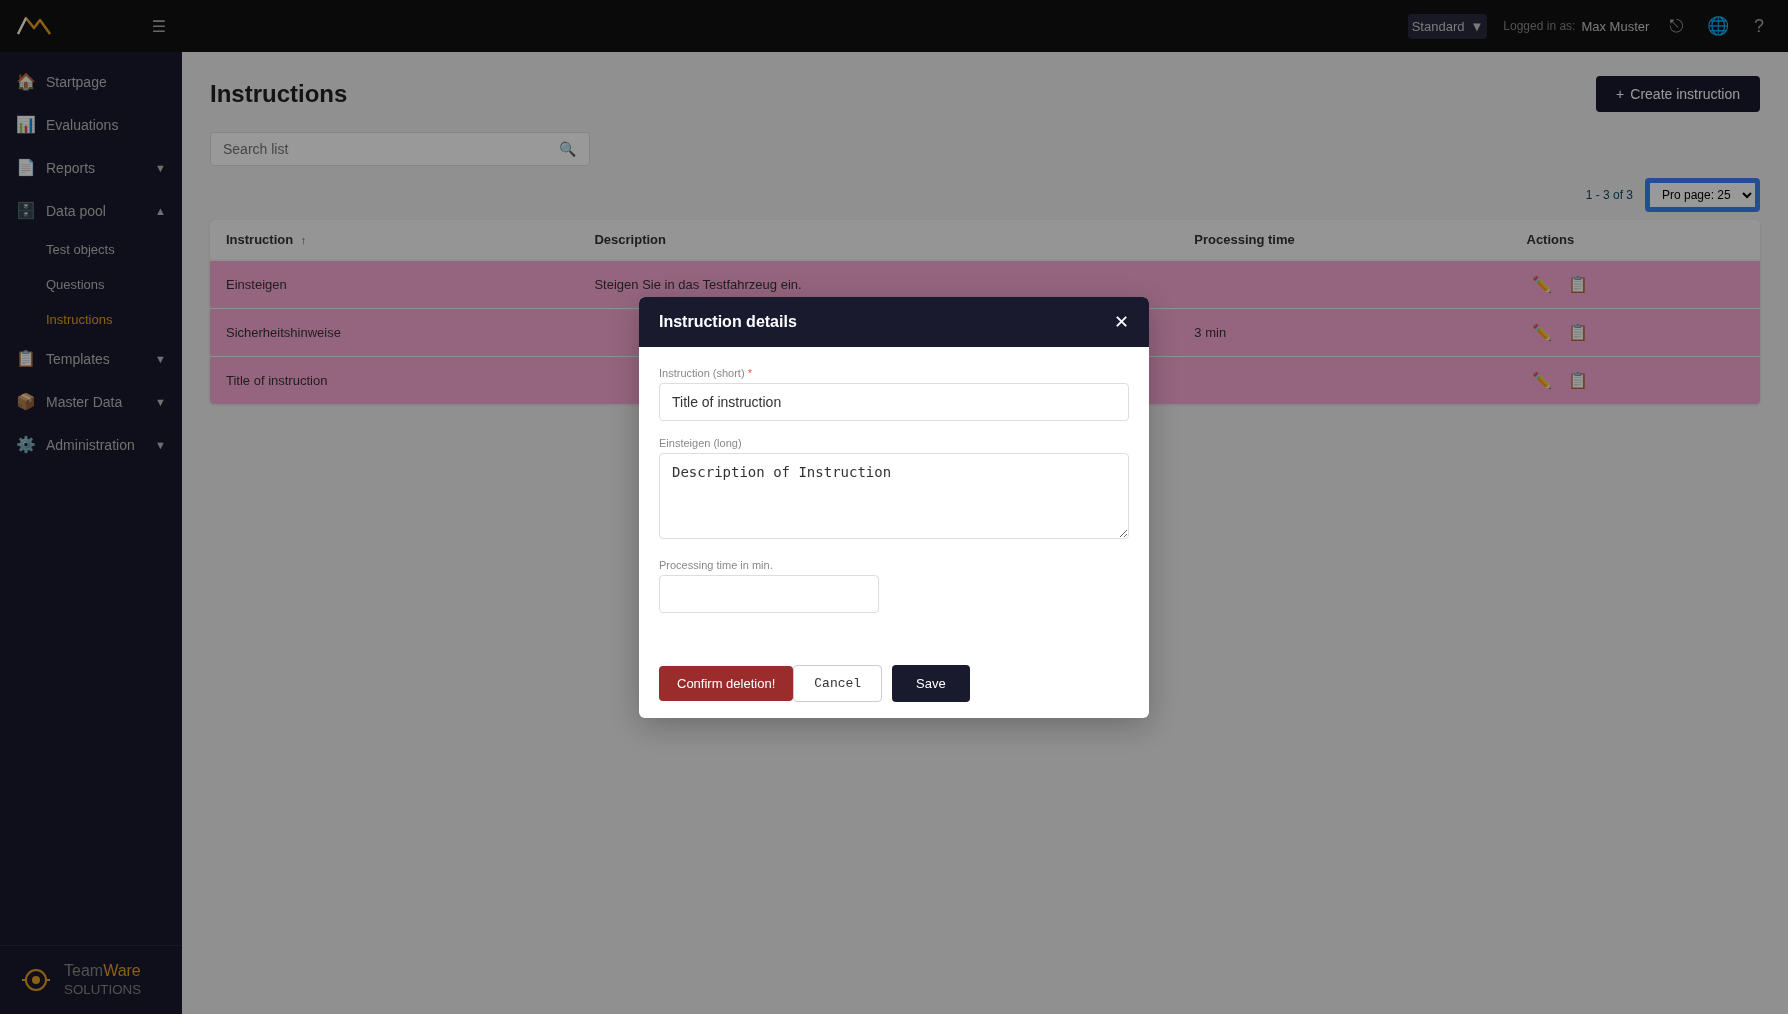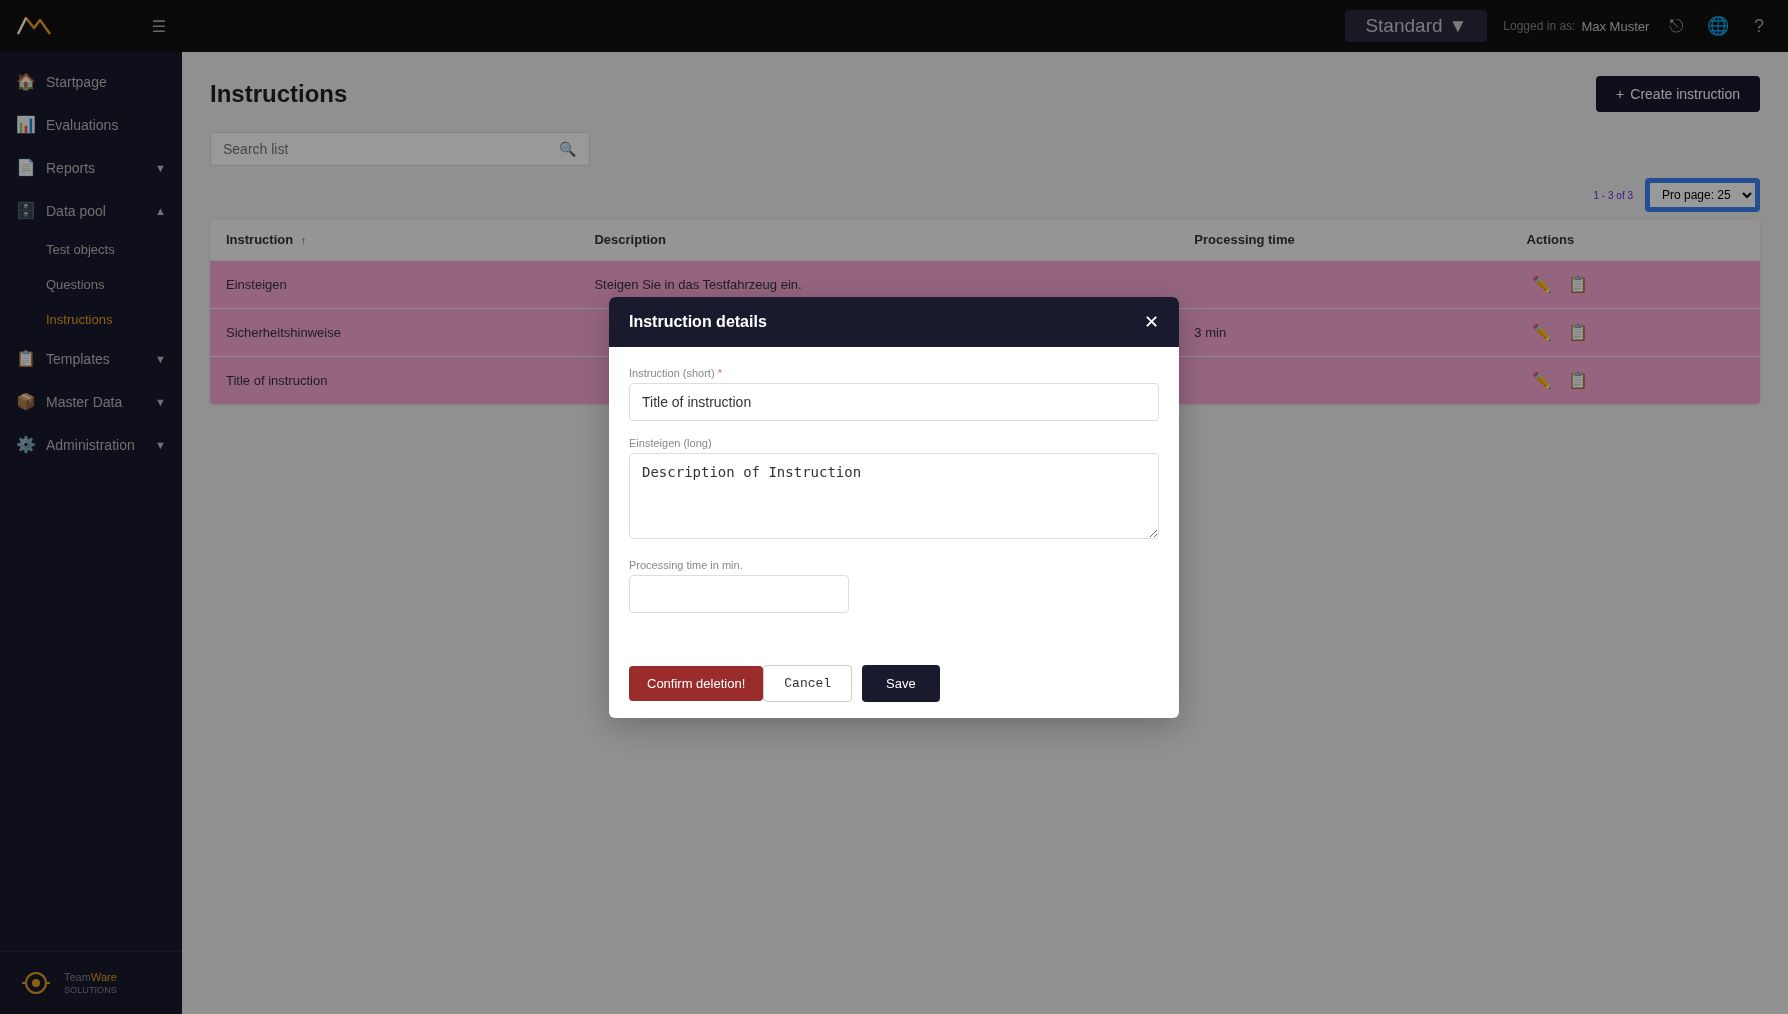--- a/index.html
+++ b/index.html
@@ -62,21 +62,21 @@
       text-align: right;
     }
     .nav-sub-item.active { color: #e8a020; }
     .sidebar-footer {
       padding: 16px;
       border-top: 1px solid #2a2a3e;
       display: flex;
       align-items: center;
       gap: 8px;
     }
-    .footer-logo-text { font-size: 11px; color: #888; }
+    .footer-logo-text { font-size: 16px; color: #888; }
 
     
     .topbar {
       background: #111;
       height: 52px;
       display: flex;
       align-items: center;
       justify-content: flex-end;
       padding: 0 20px;
       gap: 16px;
@@ -95,27 +95,27 @@
       border: none;
       color: #aaa;
       font-size: 18px;
       cursor: pointer;
       padding: 4px;
     }
     .dropdown-btn {
       background: #2a2a3e;
       border: none;
       color: #ccc;
-      padding: 5px 20px;
+      padding: 5px 4px;
       border-radius: 4px;
       cursor: pointer;
       display: flex;
       align-items: center;
       gap: 6px;
-      font-size: 19px;
+      font-size: 13px;
     }
 
     
     .main-wrapper {
       flex: 1;
       display: flex;
       flex-direction: column;
       overflow: hidden;
     }
     .main-content {
@@ -179,21 +179,21 @@
       margin-bottom: 8px;
     }
     .per-page-select {
       border: 5px solid #3b82f6;
       border-radius: 4px;
       padding: 4px 8px;
       font-size: 12px;
       background: #fff;
       cursor: pointer;
     }
-    .results-text { font-size: 10px; color: #6d28d9; }
+    .results-text { font-size: 12px; color: #0c4a6e; }
 
     
     .data-table {
       width: 100%;
       border-collapse: collapse;
       background: #f9a8d4;
       border-radius: 4px;
       overflow: hidden;
       box-shadow: 0 1px 3px rgba(0,0,0,0.1);
     }
@@ -229,21 +229,21 @@
       top: 0; left: 0; right: 0; bottom: 0;
       background: rgba(0,0,0,0.4);
       display: flex;
       align-items: center;
       justify-content: center;
       z-index: 1000;
     }
     .modal {
       background: #fff;
       border-radius: 6px;
-      width: 570px;
+      width: 510px;
       box-shadow: 0 8px 32px rgba(0,0,0,0.25);
       overflow: hidden;
     }
     .modal-header {
       background: #1a1a2e;
       color: #fff;
       padding: 16px 20px;
       display: flex;
       align-items: center;
       justify-content: space-between;

